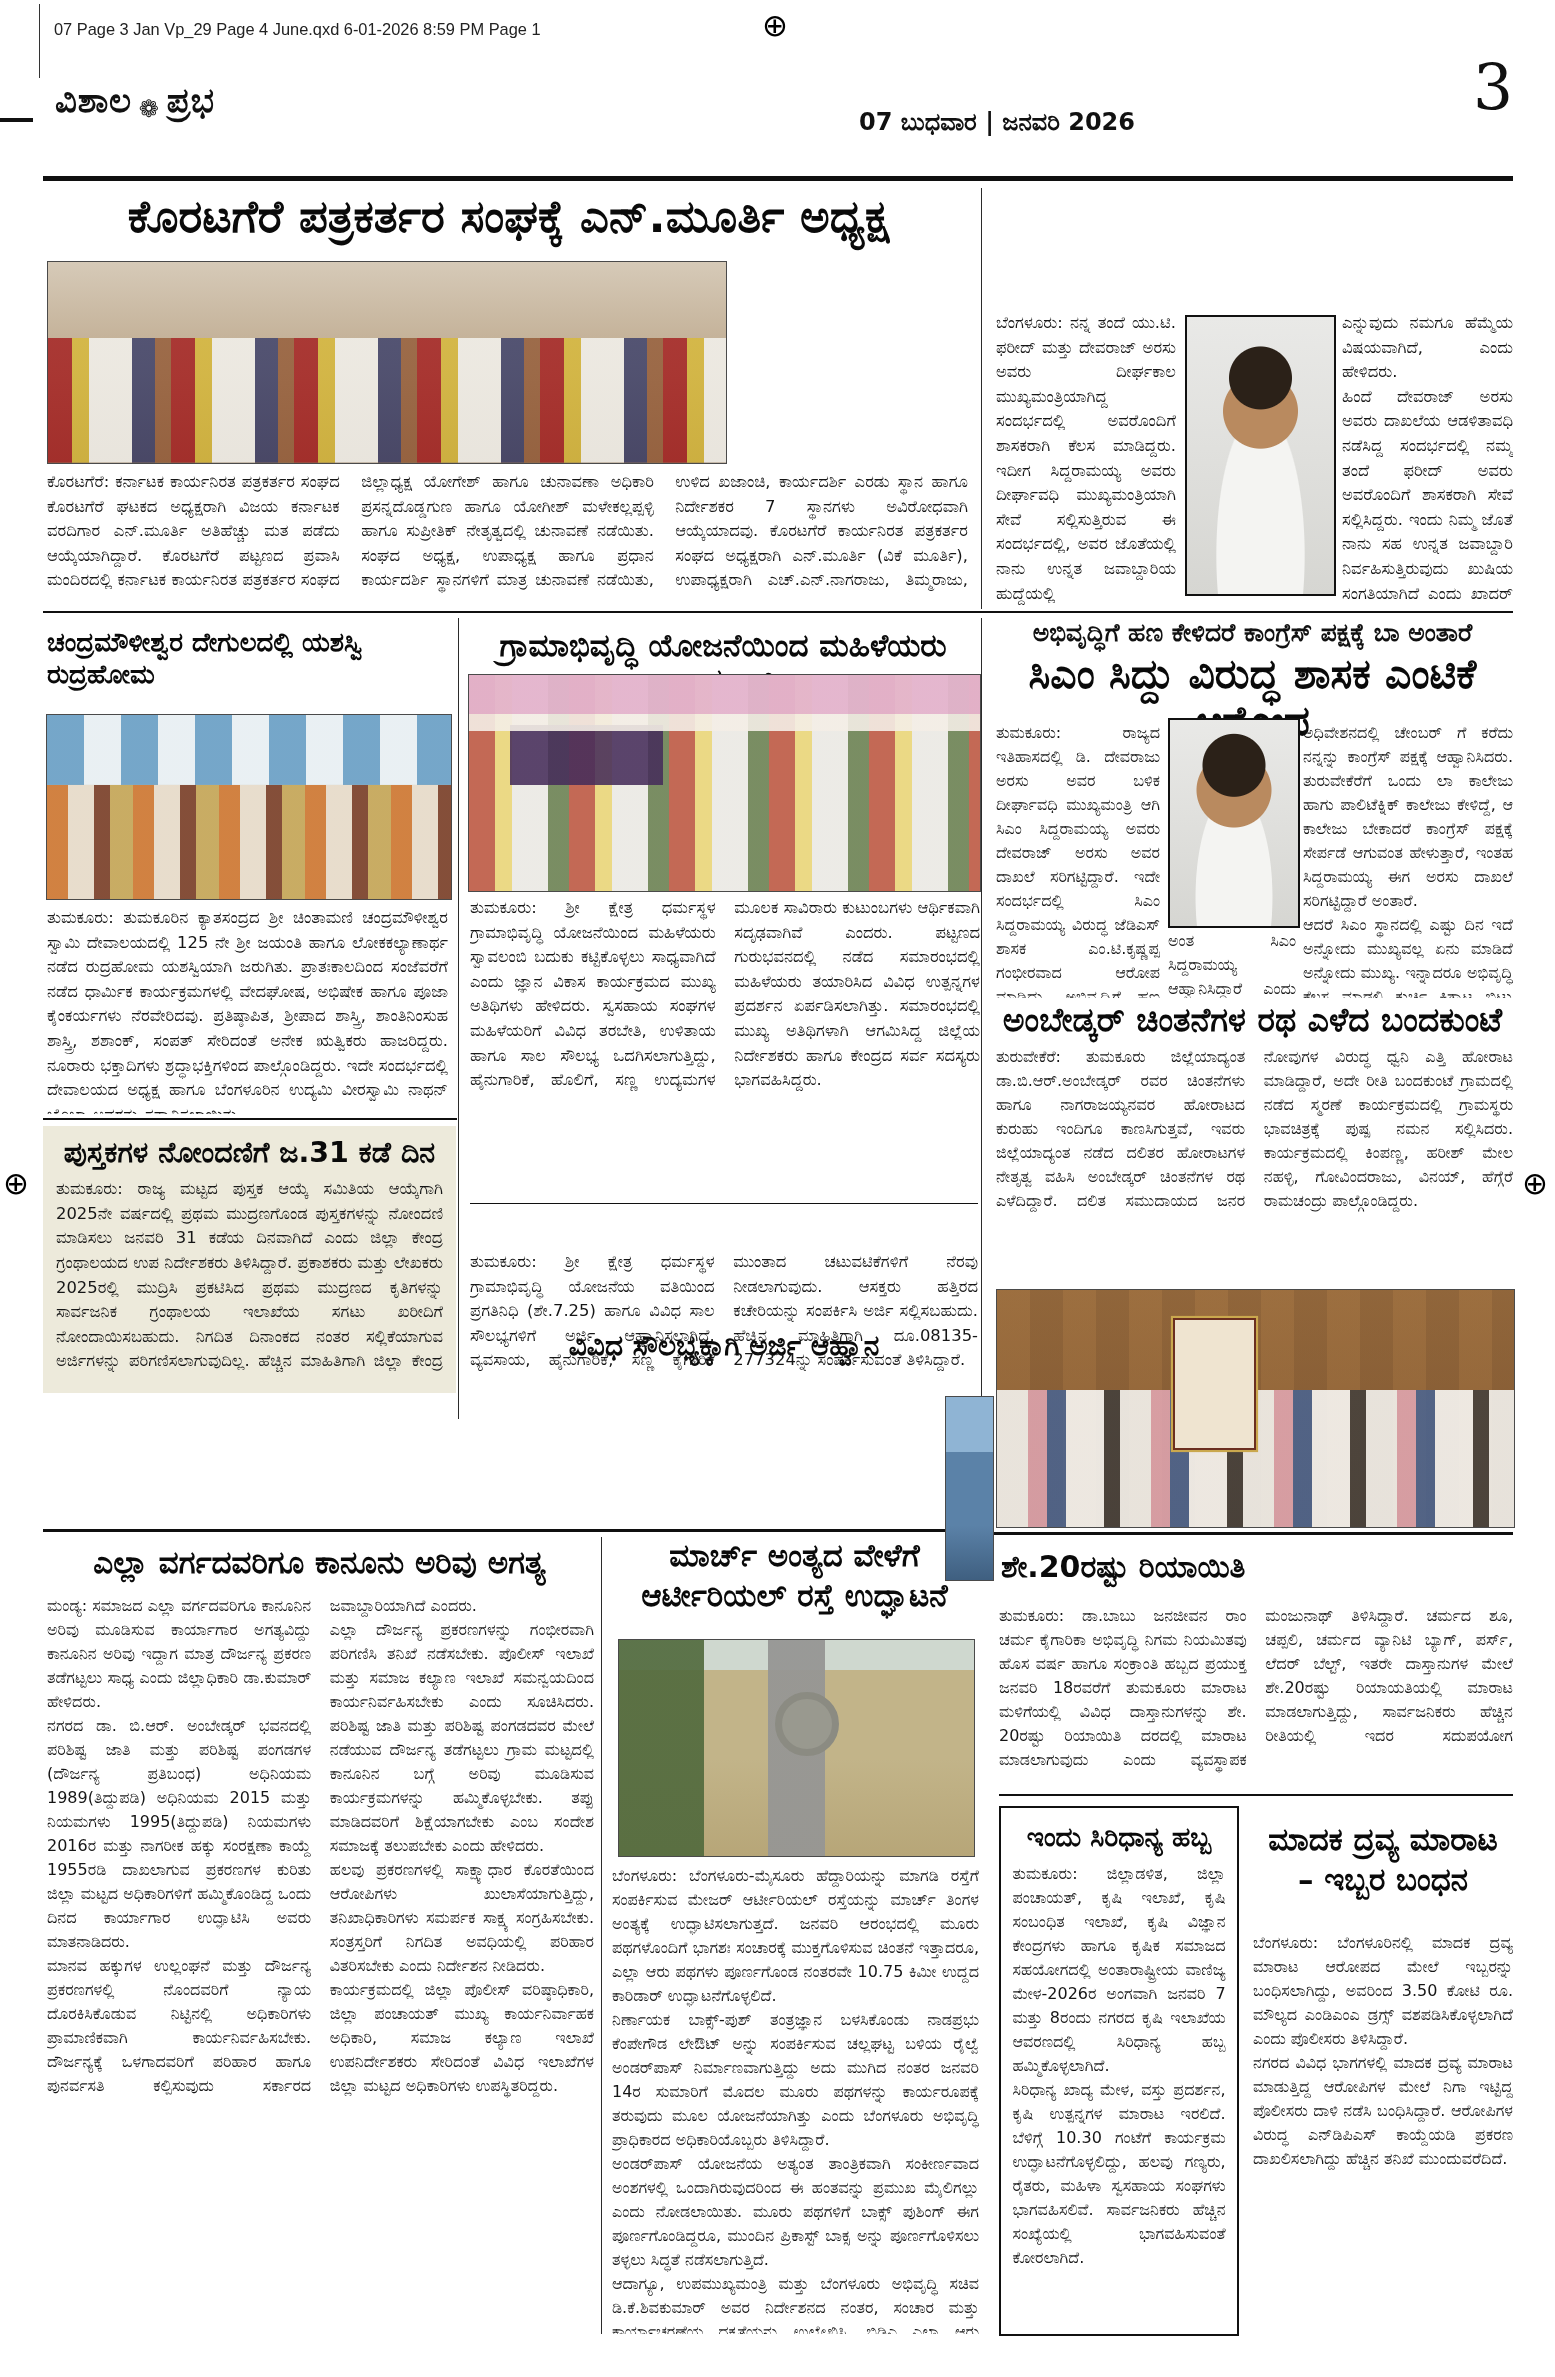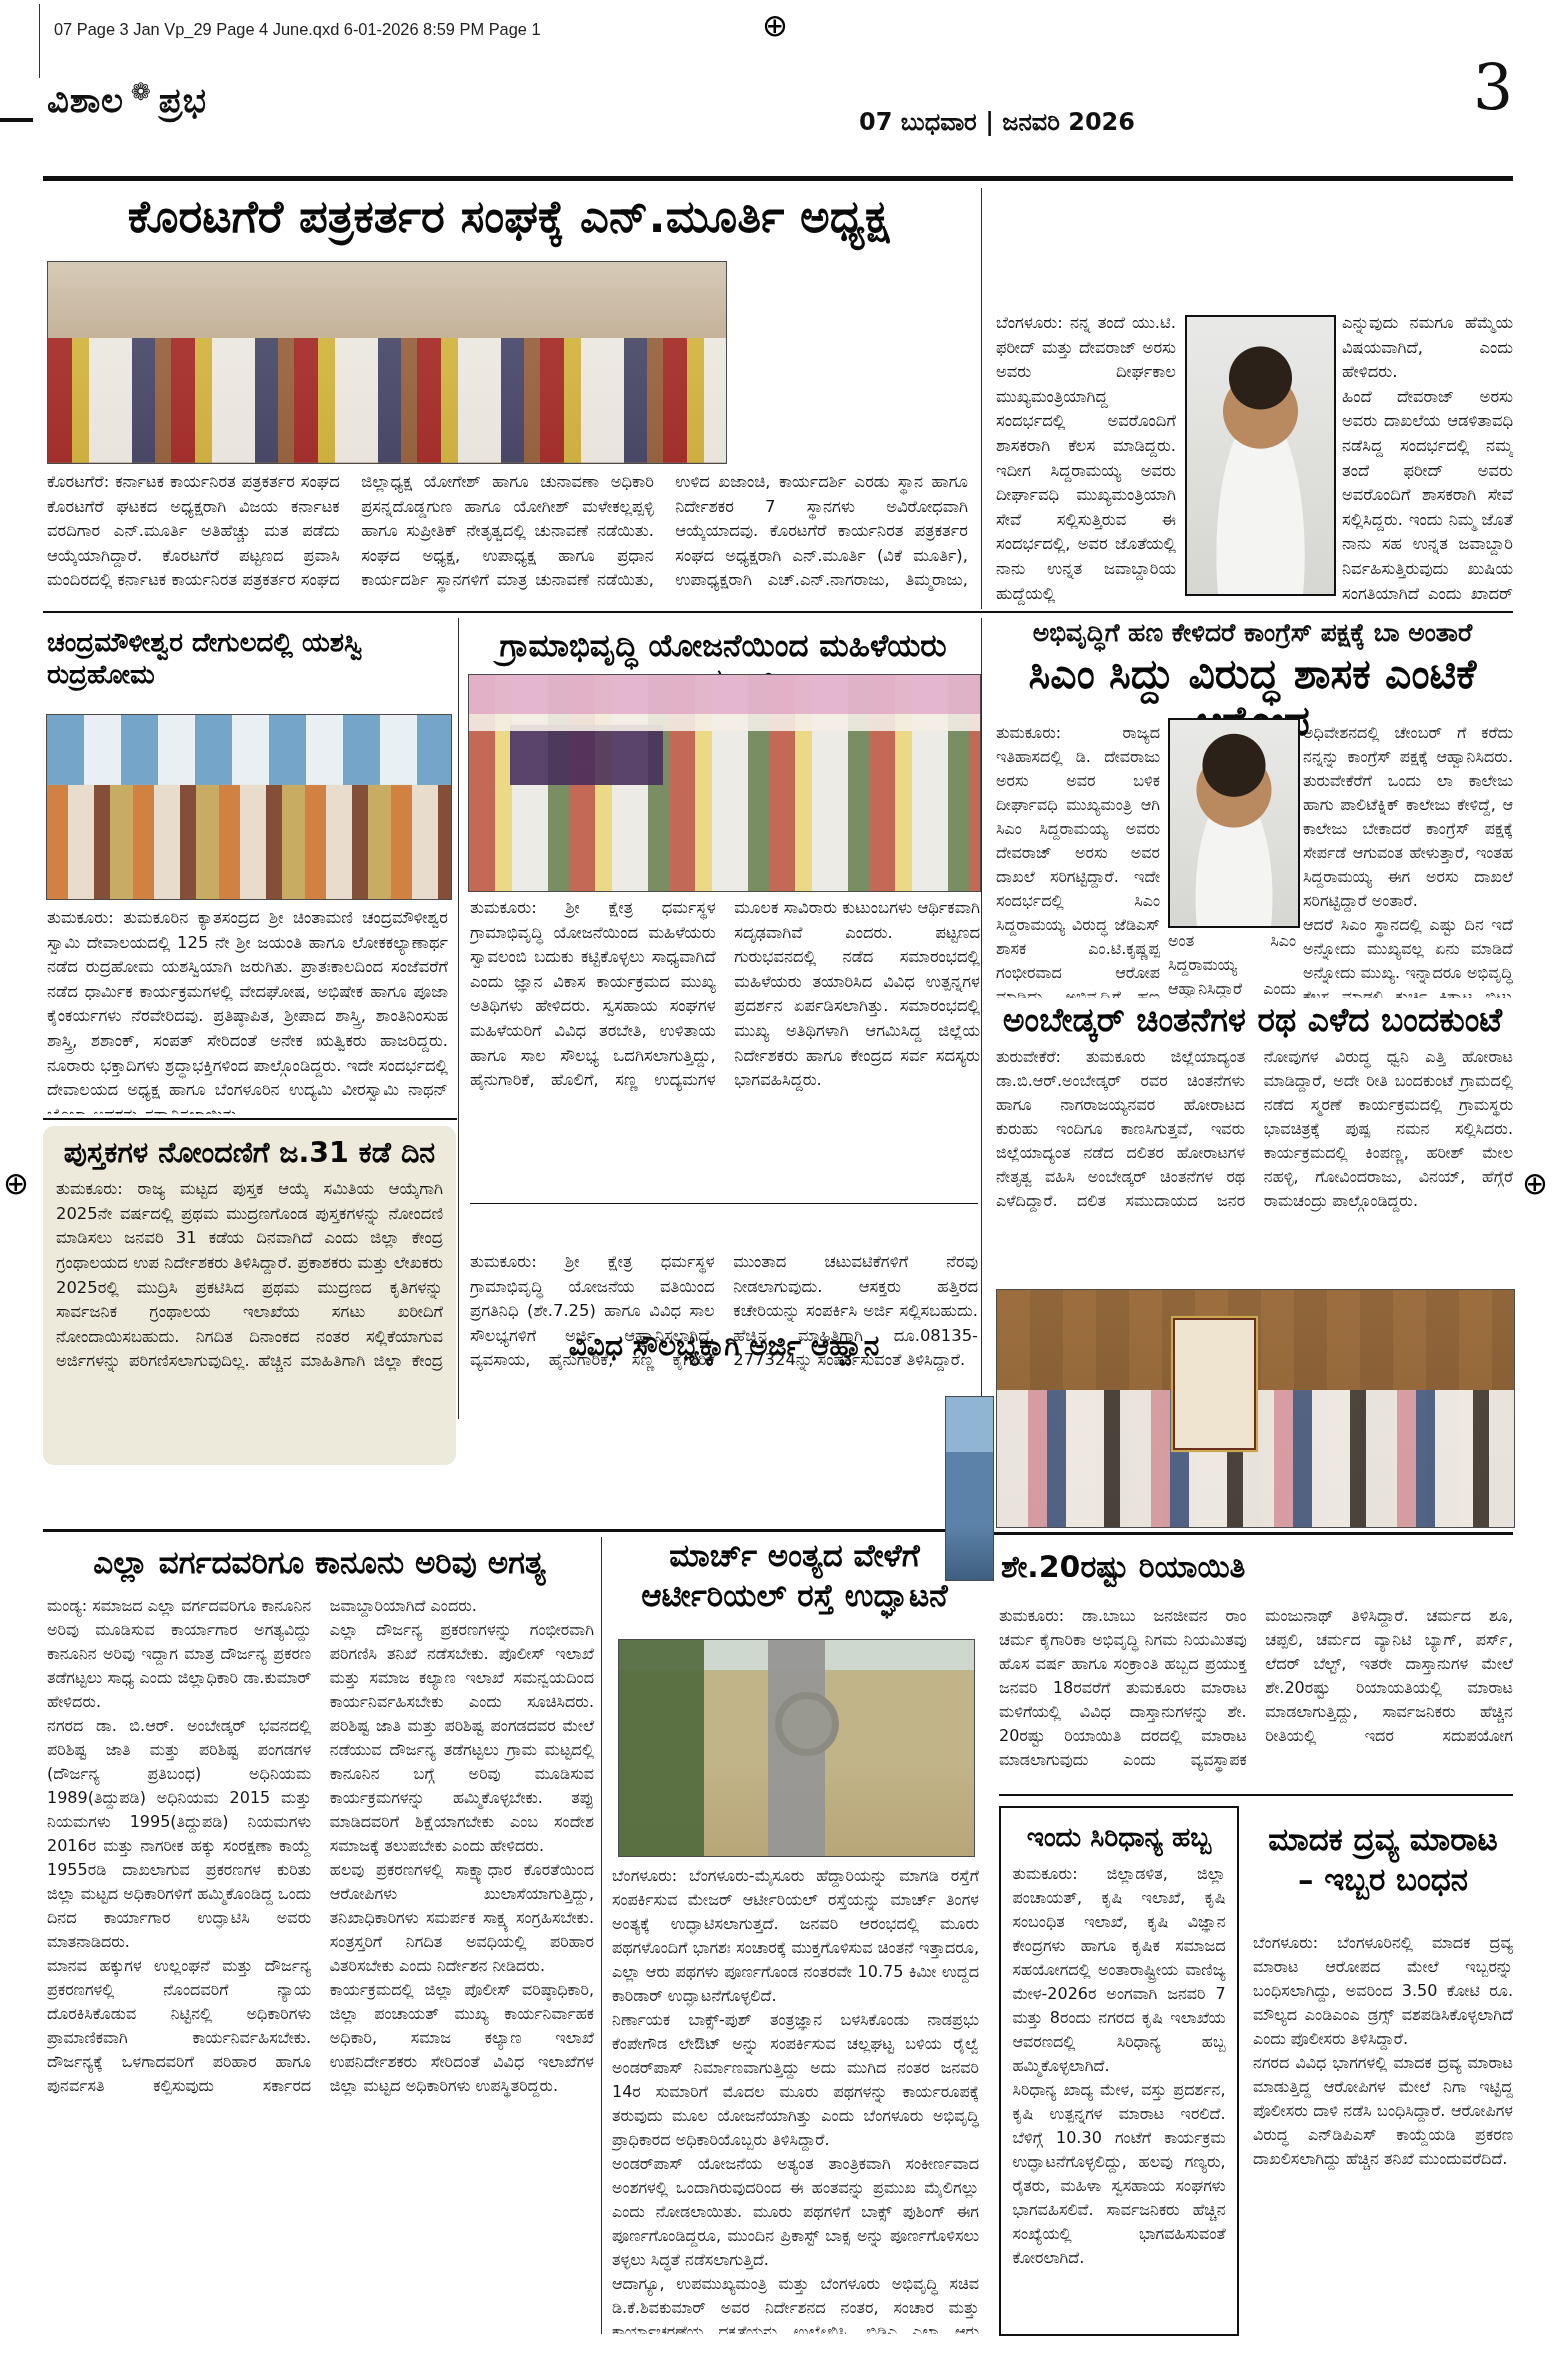--- a/index.html
+++ b/index.html
@@ -9,21 +9,21 @@
   .hl{font-weight:700;text-align:center;color:#0a0a0a;line-height:1.14;}
   .hl-left{text-align:left;}
   .body{font-size:16.4px;line-height:1.5;text-align:justify;color:#161616;
         white-space:pre-line;overflow:hidden;}
   .cols2{column-count:2;column-gap:18.6px;}
   .cols3{column-count:3;column-gap:21.4px;}
   .vr{width:1.4px;background:#2b2b2b;}
   .hr{background:#101010;}
   .pre{white-space:pre-line;}
   .slug{font-size:16.4px;color:#222;font-family:"Liberation Sans",sans-serif;}
-  .logo{font-size:34px;font-weight:700;letter-spacing:0.7px;display:flex;align-items:flex-start;gap:7.1px;}
+  .logo{font-size:34px;font-weight:700;letter-spacing:0.7px;display:flex;align-items:flex-end;gap:7.1px;margin-left:8px;}
   .ornament{font-size:24px;line-height:1;}
   .dateline{font-size:24px;font-weight:700;text-align:right;}
   .pageno{font-size:63px;font-family:"DejaVu Serif",serif;text-align:right;line-height:1;}
   .regmark{font-size:31px;line-height:1;color:#000;}
   .kicker{font-weight:700;text-align:center;}
 
   .ph{position:absolute;overflow:hidden;border:0.7px solid #4a4a4a;}
   .ph-frame{border:2.1px solid #111;}
   .ph-group{background:
     repeating-linear-gradient(90deg, rgba(165,35,35,.85) 0 24px, rgba(215,185,60,.85) 24px 41px,
@@ -98,21 +98,21 @@
   <div class="abs hr" style="left:43px;top:611px;width:1470px;height:2.1px;"></div>
 
   <div class="abs vr" style="left:458px;top:618px;height:801px;"></div>
   <div class="abs vr" style="left:981px;top:618px;height:912px;"></div>
 
   <div class="abs hl hl-left" style="left:47px;top:627px;width:404px;font-size:26px;line-height:1.22;">ಚಂದ್ರಮೌಳೀಶ್ವರ ದೇಗುಲದಲ್ಲಿ ಯಶಸ್ವಿ ರುದ್ರಹೋಮ</div>
   <div class="ph ph-temple" style="left:46px;top:714px;width:404px;height:184px;"></div>
   <div class="abs body" style="left:47px;top:906px;width:401px;height:208px;">ತುಮಕೂರು: ತುಮಕೂರಿನ ಕ್ಯಾತಸಂದ್ರದ ಶ್ರೀ ಚಿಂತಾಮಣಿ ಚಂದ್ರಮೌಳೀಶ್ವರ ಸ್ವಾಮಿ ದೇವಾಲಯದಲ್ಲಿ 125 ನೇ ಶ್ರೀ ಜಯಂತಿ ಹಾಗೂ ಲೋಕಕಲ್ಯಾಣಾರ್ಥ ನಡೆದ ರುದ್ರಹೋಮ ಯಶಸ್ವಿಯಾಗಿ ಜರುಗಿತು. ಪ್ರಾತಃಕಾಲದಿಂದ ಸಂಜೆವರೆಗೆ ನಡೆದ ಧಾರ್ಮಿಕ ಕಾರ್ಯಕ್ರಮಗಳಲ್ಲಿ ವೇದಘೋಷ, ಅಭಿಷೇಕ ಹಾಗೂ ಪೂಜಾ ಕೈಂಕರ್ಯಗಳು ನೆರವೇರಿದವು. ಪ್ರತಿಷ್ಠಾಪಿತ, ಶ್ರೀಪಾದ ಶಾಸ್ತ್ರಿ, ಶಾಂತಿನಿಂಸುಹ ಶಾಸ್ತ್ರಿ, ಶಶಾಂಕ್, ಸಂಪತ್ ಸೇರಿದಂತೆ ಅನೇಕ ಋತ್ವಿಕರು ಹಾಜರಿದ್ದರು. ನೂರಾರು ಭಕ್ತಾದಿಗಳು ಶ್ರದ್ಧಾಭಕ್ತಿಗಳಿಂದ ಪಾಲ್ಗೊಂಡಿದ್ದರು. ಇದೇ ಸಂದರ್ಭದಲ್ಲಿ ದೇವಾಲಯದ ಅಧ್ಯಕ್ಷ ಹಾಗೂ ಬೆಂಗಳೂರಿನ ಉದ್ಯಮಿ ವೀರಸ್ವಾಮಿ ನಾಥನ್ ಬೊಬ್ಬಾ ಅವರನ್ನು ಸನ್ಮಾನಿಸಲಾಯಿತು.</div>
   <div class="abs hr" style="left:43px;top:1118px;width:414px;height:2.1px;"></div>
 
-  <div class="abs tintbox" style="left:43px;top:1126px;width:413px;height:339px;border-radius:11px;">
+  <div class="abs tintbox" style="left:43px;top:1126px;width:413px;height:267px;">
     <div class="hl" style="padding:11.4px 10px 4.3px 10px;font-size:28.5px;">ಪುಸ್ತಕಗಳ ನೋಂದಣಿಗೆ ಜ.31 ಕಡೆ ದಿನ</div>
     <div class="body" style="padding:2.9px 13px;height:197px;">ತುಮಕೂರು: ರಾಜ್ಯ ಮಟ್ಟದ ಪುಸ್ತಕ ಆಯ್ಕೆ ಸಮಿತಿಯ ಆಯ್ಕೆಗಾಗಿ 2025ನೇ ವರ್ಷದಲ್ಲಿ ಪ್ರಥಮ ಮುದ್ರಣಗೊಂಡ ಪುಸ್ತಕಗಳನ್ನು ನೋಂದಣಿ ಮಾಡಿಸಲು ಜನವರಿ 31 ಕಡೆಯ ದಿನವಾಗಿದೆ ಎಂದು ಜಿಲ್ಲಾ ಕೇಂದ್ರ ಗ್ರಂಥಾಲಯದ ಉಪ ನಿರ್ದೇಶಕರು ತಿಳಿಸಿದ್ದಾರೆ. ಪ್ರಕಾಶಕರು ಮತ್ತು ಲೇಖಕರು 2025ರಲ್ಲಿ ಮುದ್ರಿಸಿ ಪ್ರಕಟಿಸಿದ ಪ್ರಥಮ ಮುದ್ರಣದ ಕೃತಿಗಳನ್ನು ಸಾರ್ವಜನಿಕ ಗ್ರಂಥಾಲಯ ಇಲಾಖೆಯ ಸಗಟು ಖರೀದಿಗೆ ನೋಂದಾಯಿಸಬಹುದು. ನಿಗದಿತ ದಿನಾಂಕದ ನಂತರ ಸಲ್ಲಿಕೆಯಾಗುವ ಅರ್ಜಿಗಳನ್ನು ಪರಿಗಣಿಸಲಾಗುವುದಿಲ್ಲ. ಹೆಚ್ಚಿನ ಮಾಹಿತಿಗಾಗಿ ಜಿಲ್ಲಾ ಕೇಂದ್ರ ಗ್ರಂಥಾಲಯದ ದೂ.080- 22864990, 22867358, 22212128, 0816- 2227806ನ್ನು ಸಂಪರ್ಕಿಸುವಂತೆ ಎಂದು ತಿಳಿಸಿದ್ದಾರೆ.</div>
   </div>
 
   <div class="abs hl" style="left:467px;top:628px;width:512px;font-size:31px;">ಗ್ರಾಮಾಭಿವೃದ್ಧಿ ಯೋಜನೆಯಿಂದ ಮಹಿಳೆಯರು ಸ್ವಾವಲಂಬಿ</div>
   <div class="ph ph-stage" style="left:468px;top:674px;width:511px;height:216px;"></div>
   <div class="abs body cols2" style="left:470px;top:896px;width:510px;height:303px;">ತುಮಕೂರು: ಶ್ರೀ ಕ್ಷೇತ್ರ ಧರ್ಮಸ್ಥಳ ಗ್ರಾಮಾಭಿವೃದ್ಧಿ ಯೋಜನೆಯಿಂದ ಮಹಿಳೆಯರು ಸ್ವಾವಲಂಬಿ ಬದುಕು ಕಟ್ಟಿಕೊಳ್ಳಲು ಸಾಧ್ಯವಾಗಿದೆ ಎಂದು ಜ್ಞಾನ ವಿಕಾಸ ಕಾರ್ಯಕ್ರಮದ ಮುಖ್ಯ ಅತಿಥಿಗಳು ಹೇಳಿದರು. ಸ್ವಸಹಾಯ ಸಂಘಗಳ ಮಹಿಳೆಯರಿಗೆ ವಿವಿಧ ತರಬೇತಿ, ಉಳಿತಾಯ ಹಾಗೂ ಸಾಲ ಸೌಲಭ್ಯ ಒದಗಿಸಲಾಗುತ್ತಿದ್ದು, ಹೈನುಗಾರಿಕೆ, ಹೊಲಿಗೆ, ಸಣ್ಣ ಉದ್ಯಮಗಳ ಮೂಲಕ ಸಾವಿರಾರು ಕುಟುಂಬಗಳು ಆರ್ಥಿಕವಾಗಿ ಸದೃಢವಾಗಿವೆ ಎಂದರು. ಪಟ್ಟಣದ ಗುರುಭವನದಲ್ಲಿ ನಡೆದ ಸಮಾರಂಭದಲ್ಲಿ ಮಹಿಳೆಯರು ತಯಾರಿಸಿದ ವಿವಿಧ ಉತ್ಪನ್ನಗಳ ಪ್ರದರ್ಶನ ಏರ್ಪಡಿಸಲಾಗಿತ್ತು. ಸಮಾರಂಭದಲ್ಲಿ ಮುಖ್ಯ ಅತಿಥಿಗಳಾಗಿ ಆಗಮಿಸಿದ್ದ ಜಿಲ್ಲೆಯ ನಿರ್ದೇಶಕರು ಹಾಗೂ ಕೇಂದ್ರದ ಸರ್ವ ಸದಸ್ಯರು ಭಾಗವಹಿಸಿದ್ದರು.</div>
   <div class="abs hr" style="left:470px;top:1203px;width:508px;height:1.4px;"></div>
   <div class="abs hl" style="left:470px;top:1284px;width:508px;font-size:28px;margin-top:46px;">ವಿವಿಧ ಸೌಲಭ್ಯಕ್ಕಾಗಿ ಅರ್ಜಿ ಆಹ್ವಾನ</div>
   <div class="abs body cols2" style="left:470px;top:1250px;width:508px;height:167px;">ತುಮಕೂರು: ಶ್ರೀ ಕ್ಷೇತ್ರ ಧರ್ಮಸ್ಥಳ ಗ್ರಾಮಾಭಿವೃದ್ಧಿ ಯೋಜನೆಯ ವತಿಯಿಂದ ಪ್ರಗತಿನಿಧಿ (ಶೇ.7.25) ಹಾಗೂ ವಿವಿಧ ಸಾಲ ಸೌಲಭ್ಯಗಳಿಗೆ ಅರ್ಜಿ ಆಹ್ವಾನಿಸಲಾಗಿದೆ. ವ್ಯವಸಾಯ, ಹೈನುಗಾರಿಕೆ, ಸಣ್ಣ ಕೈಗಾರಿಕೆ ಮುಂತಾದ ಚಟುವಟಿಕೆಗಳಿಗೆ ನೆರವು ನೀಡಲಾಗುವುದು. ಆಸಕ್ತರು ಹತ್ತಿರದ ಕಚೇರಿಯನ್ನು ಸಂಪರ್ಕಿಸಿ ಅರ್ಜಿ ಸಲ್ಲಿಸಬಹುದು. ಹೆಚ್ಚಿನ ಮಾಹಿತಿಗಾಗಿ ದೂ.08135- 277324ನ್ನು ಸಂಪರ್ಕಿಸುವಂತೆ ತಿಳಿಸಿದ್ದಾರೆ.</div>

